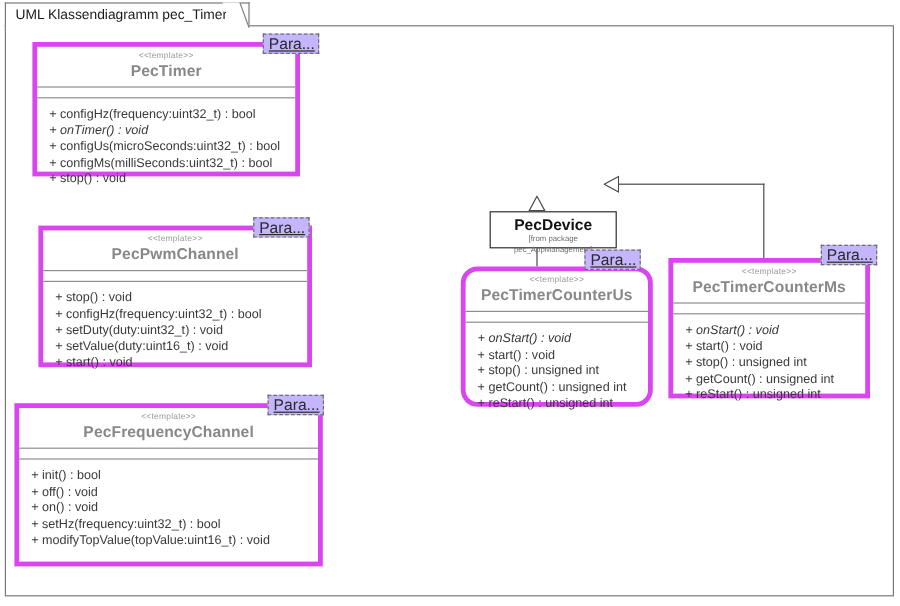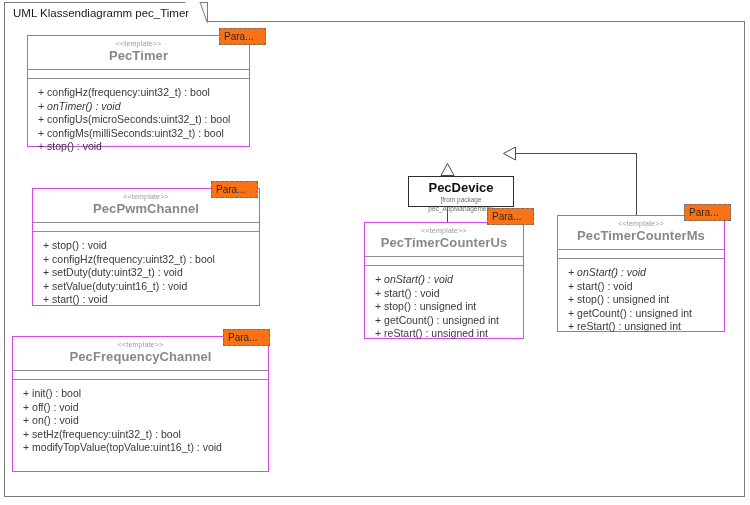--- a/index.html
+++ b/index.html
@@ -57,21 +57,21 @@
     border: 1px solid #7a7a7a;
     background: #ffffff;
     box-sizing: border-box;
     z-index: 1;
   }
 
   
   .uml-class {
     position: absolute;
     box-sizing: border-box;
-    border: 1px solid #d946ef;
+    border: 4px solid #d946ef;
     background: #ffffff;
     z-index: 3;
   }
   .uml-class .name-comp {
     box-sizing: border-box;
     text-align: center;
     padding: 4px 6px 6px 6px;
     border-bottom: 1px solid #8e8e8e;
   }
   .stereotype {
@@ -106,27 +106,28 @@
   }
   .op.abstract {
     font-style: italic;
   }
 
   
   .param-box {
     position: absolute;
     box-sizing: border-box;
     border: 1px dashed #6f6f6f;
-    background: #f97316;
-    font-size: 10px;
+    background: #c4b5fd;
+    font-size: 13px;
     color: #2a2a2a;
     padding: 1px 4px 2px 4px;
     line-height: 13px;
     white-space: nowrap;
     z-index: 4;
+    text-decoration: underline;
   }
 
   
   .device-box {
     position: absolute;
     box-sizing: border-box;
     border: 1px solid #2e2e2e;
     background: #ffffff;
     text-align: center;
     z-index: 3;
@@ -228,21 +229,21 @@
     <div class="ops-comp">
       <div class="op">+ init() : bool</div>
       <div class="op">+ off() : void</div>
       <div class="op">+ on() : void</div>
       <div class="op">+ setHz(frequency:uint32_t) : bool</div>
       <div class="op">+ modifyTopValue(topValue:uint16_t) : void</div>
     </div>
   </div>
 
   <div class="param-box" style="left:487px; top:208px; width:47px; height:17px;">Para...</div>
-  <div class="uml-class" style="left:364px; top:222px; width:160px; height:117px;">
+  <div class="uml-class" style="left:384px; top:222px; width:160px; height:117px;border-radius:14px;">
     <div class="name-comp">
       <span class="stereotype">&lt;&lt;template&gt;&gt;</span>
       <span class="cls-title">PecTimerCounterUs</span>
     </div>
     <div class="attr-comp"></div>
     <div class="ops-comp">
       <div class="op abstract">+ onStart() : void</div>
       <div class="op">+ start() : void</div>
       <div class="op">+ stop() : unsigned int</div>
       <div class="op">+ getCount() : unsigned int</div>

